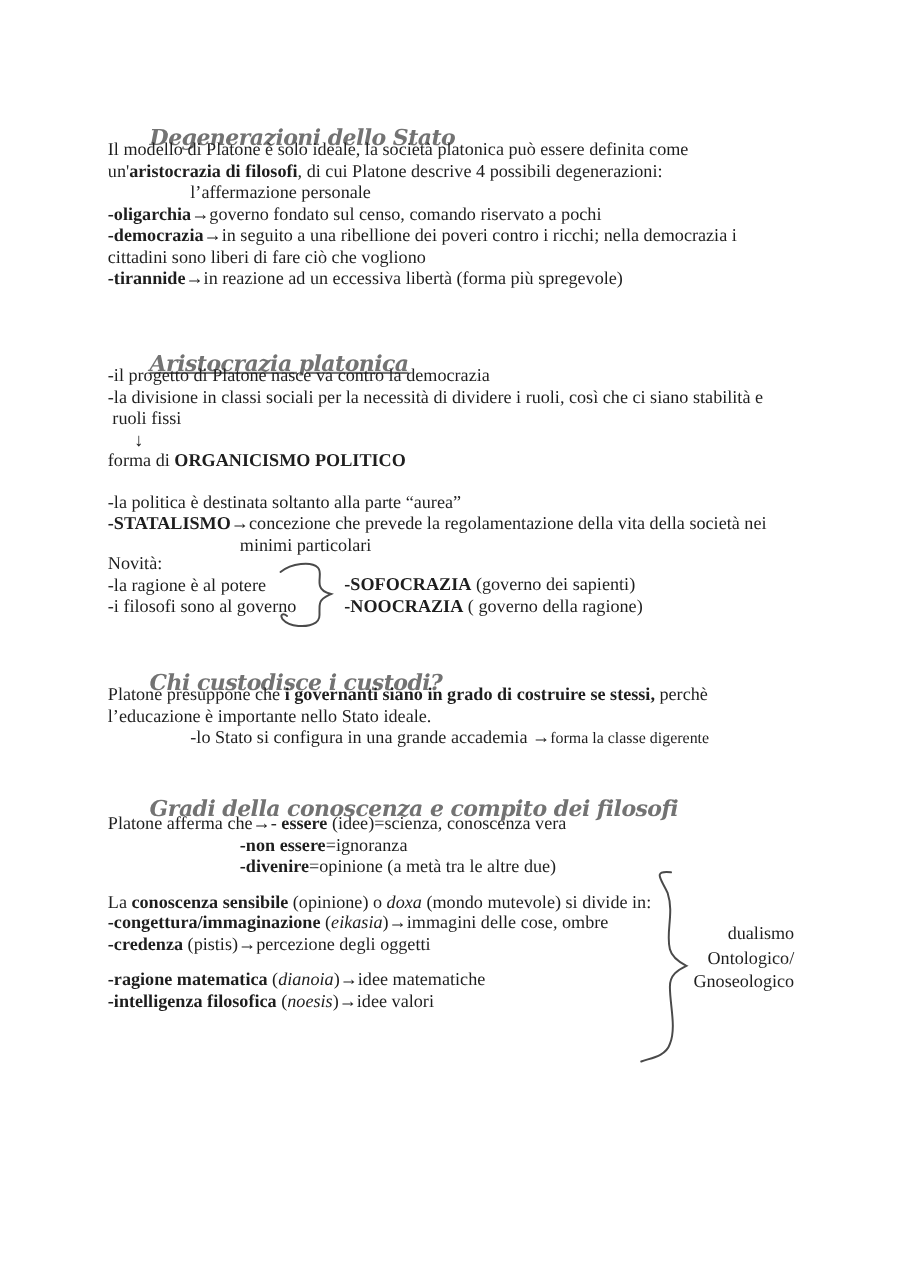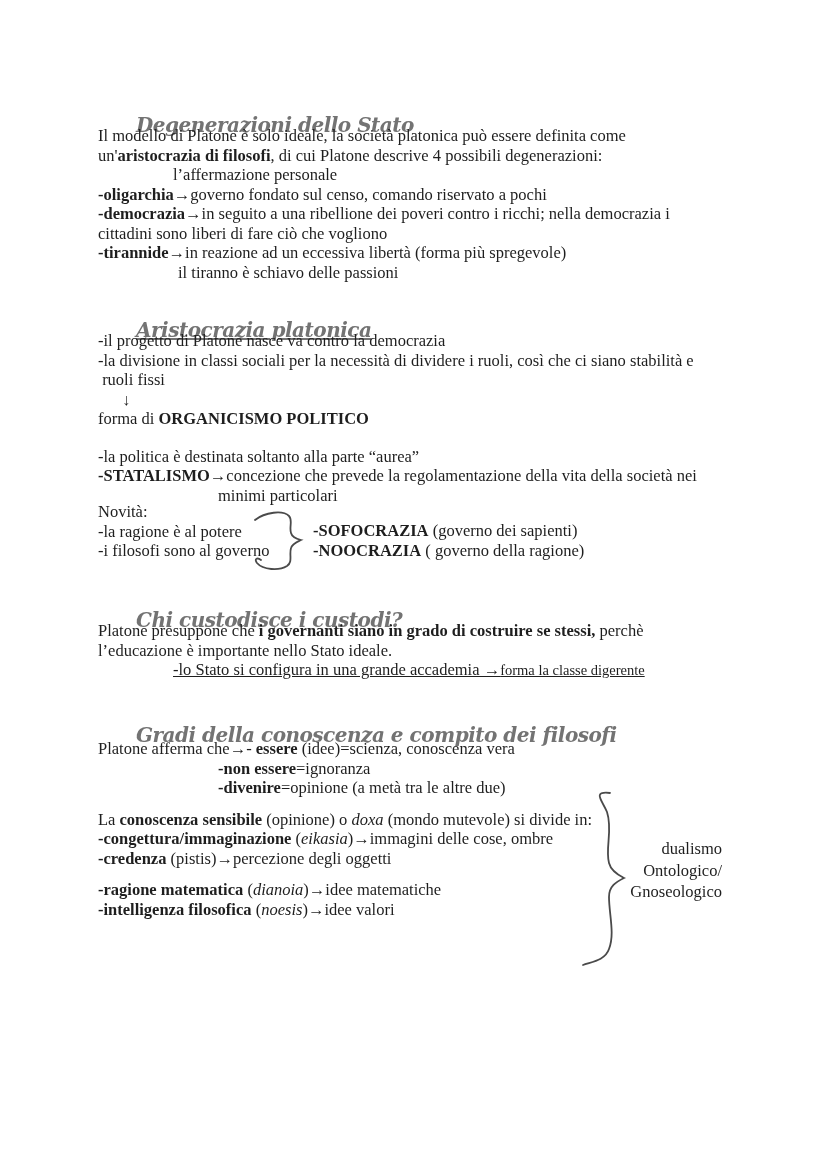--- a/index.html
+++ b/index.html
@@ -46,21 +46,20 @@
 
 <h2 class="heading abs" style="top:93px; left:98px;">Degenerazioni dello Stato</h2>
 <div class="abs" style="top:126px; left:98px; width:660px;">
     <div class="line"><span>Il modello di Platone è solo ideale, la società platonica può essere definita come</span></div>
     <div class="line"><span>un'</span><span class="b">aristocrazia di filosofi</span><span>, di cui Platone descrive 4 possibili degenerazioni:</span></div>
     <div class="line" style="padding-left: 75px;"><span>l’affermazione personale</span></div>
     <div class="line"><span class="b">-oligarchia</span><span>→governo fondato sul censo, comando riservato a pochi</span></div>
     <div class="line"><span class="b">-democrazia</span><span>→in seguito a una ribellione dei poveri contro i ricchi; nella democrazia i</span></div>
     <div class="line"><span>cittadini sono liberi di fare ciò che vogliono</span></div>
     <div class="line"><span class="b">-tirannide</span><span>→in reazione ad un eccessiva libertà (forma più spregevole)</span></div>
-    <div class="line" style="padding-left: 80px;"><span>il tiranno è schiavo delle passioni</span></div>
   </div>
 
 <h2 class="heading abs" style="top:298px; left:98px;text-decoration:underline;">Aristocrazia platonica</h2>
 <div class="abs" style="top:331px; left:98px; width:660px;">
     <div class="line"><span>-il progetto di Platone nasce va contro la democrazia</span></div>
     <div class="line"><span>-la divisione in classi sociali per la necessità di dividere i ruoli, così che ci siano stabilità e</span></div>
     <div class="line"><span> ruoli fissi</span></div>
     <div class="line" style="padding-left: 24px;"><span>↓</span></div>
     <div class="line"><span>forma di </span><span class="b">ORGANICISMO POLITICO</span></div>
     <div class="line" style="height: 18px;"></div>
@@ -79,21 +78,21 @@
 </svg>
 <div class="abs" style="top:521px; left:313px;">
     <div class="line"><span class="b">-SOFOCRAZIA</span><span> (governo dei sapienti)</span></div>
     <div class="line"><span class="b">-NOOCRAZIA</span><span> ( governo della ragione)</span></div>
   </div>
 
 <h2 class="heading abs" style="top:588px; left:98px;">Chi custodisce i custodi?</h2>
 <div class="abs" style="top:621px; left:98px; width:680px;">
     <div class="line"><span>Platone presuppone che </span><span class="b">i governanti siano in grado di costruire se stessi,</span><span> perchè</span></div>
     <div class="line"><span>l’educazione è importante nello Stato ideale.</span></div>
-    <div class="line" style="padding-left: 75px; text-decoration: underline;"><span>-lo Stato si configura in una grande accademia →</span><span class="sm">forma la classe digerente</span></div>
+    <div class="line" style="padding-left: 75px;"><span>-lo Stato si configura in una grande accademia →</span><span class="sm">forma la classe digerente</span></div>
   </div>
 
 <h2 class="heading abs" style="top:703px; left:98px;">Gradi della conoscenza e compito dei filosofi</h2>
 <div class="abs" style="top:739px; left:98px; width:560px;">
     <div class="line"><span>Platone afferma che→- </span><span class="b">essere</span><span> (idee)=scienza, conoscenza vera</span></div>
     <div class="line" style="padding-left: 120px;"><span class="b">-non essere</span><span>=ignoranza</span></div>
     <div class="line" style="padding-left: 120px;"><span class="b">-divenire</span><span>=opinione (a metà tra le altre due)</span></div>
     <div class="line" style="height: 12px;"></div>
     <div class="line"><span>La </span><span class="b">conoscenza sensibile</span><span> (opinione) o </span><span class="i">doxa</span><span> (mondo mutevole) si divide in:</span></div>
     <div class="line"><span class="b">-congettura/immaginazione</span><span> (</span><span class="i">eikasia</span><span>)→immagini delle cose, ombre</span></div>

